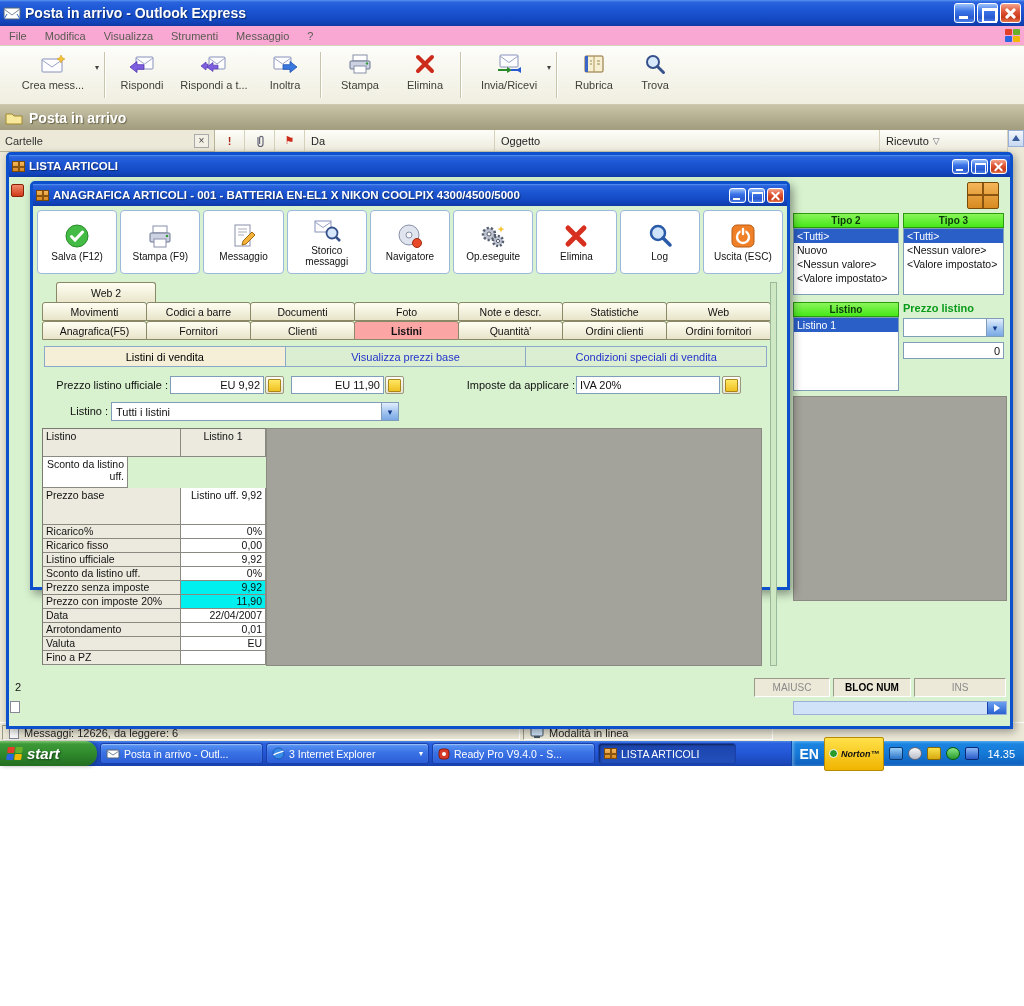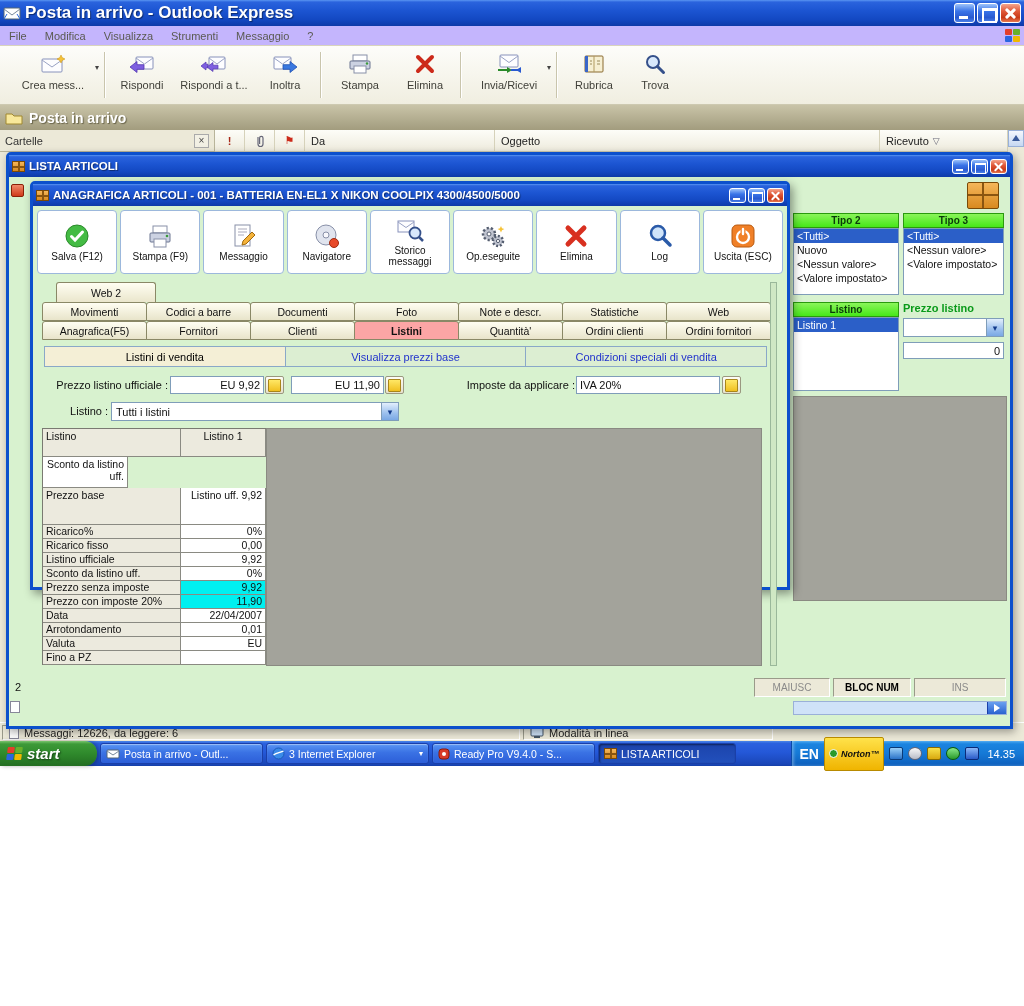--- a/index.html
+++ b/index.html
@@ -18,22 +18,22 @@
 .wbtn.close::before,.wbtn.close::after{content:"";position:absolute;left:3px;top:8px;width:13px;height:3px;background:#fff;border-radius:1px}
 .wbtn.close::before{transform:rotate(45deg)}
 .wbtn.close::after{transform:rotate(-45deg)}
 .wbtn.sm{width:17px;height:15px}
 .wbtn.sm.min::after{left:3px;bottom:2px;width:7px;height:2px}
 .wbtn.sm.max::after{left:3px;top:3px;width:9px;height:8px;border-width:1px;border-top-width:2px}
 .wbtn.sm.close::before,.wbtn.sm.close::after{left:2px;top:6px;width:11px;height:2px}
 
 
 #oe{left:0;top:0;width:1024px;height:741px;background:#ece9d8;z-index:1}
-#oe .titlebar{height:26px;font-size:17px}
-.menubar{left:0;top:26px;width:1024px;height:20px;background:#c4b5fd;border-bottom:1px solid #d8d4bc;display:flex;align-items:center;color:#5a5a52}
+#oe .titlebar{height:26px;font-size:14px}
+.menubar{left:0;top:26px;width:1024px;height:20px;background:#f9a8d4;border-bottom:1px solid #d8d4bc;display:flex;align-items:center;color:#5a5a52}
 .menubar .mi{padding:0 9px}
 .menubar .mlogo{margin-left:auto;margin-right:4px}
 .oe-toolbar{left:0;top:46px;width:1024px;height:59px;background:linear-gradient(#fdfdfa,#f0eee0);border-bottom:1px solid #cdc9b0;display:flex;align-items:flex-start;padding:5px 0 0 6px}
 .tbtn{height:50px;display:flex;flex-direction:column;align-items:center;justify-content:flex-start;gap:4px;padding:2px 6px;color:#3f3f38;font-size:11px;position:relative;white-space:nowrap}
 .tbtn .drop{font-size:8px;color:#444;position:absolute;right:1px;top:12px}
 .tsep{width:2px;height:46px;margin:1px 4px 0;border-left:1px solid #c9c5ac;border-right:1px solid #fff}
 .oe-banner{left:0;top:105px;width:1024px;height:25px;background:linear-gradient(#c9c4a8,#a29c7e);display:flex;align-items:center;gap:6px;padding:0 5px;color:#fff;font-size:14px;font-weight:bold;text-shadow:1px 1px 1px rgba(90,85,60,.8)}
 .folderhdr{left:0;top:130px;width:215px;height:22px;background:#ece9d8;border-right:1px solid #b8b49a;border-bottom:1px solid #b8b49a;display:flex;align-items:center;padding:0 5px;color:#333}
 .folderhdr .x{margin-left:auto;width:15px;height:14px;border:1px solid #aaa;background:#f2f0e4;text-align:center;font-size:10px;color:#444;line-height:12px}
 .colhdrs{left:215px;top:130px;width:793px;height:22px;display:flex;background:linear-gradient(#fdfdf8,#eeebdd);border-bottom:1px solid #cdc9b0}
@@ -418,38 +418,38 @@
           <svg width="26" height="26">
               <rect x="4" y="2" width="15" height="21" fill="#fff" stroke="#8890a8"></rect>
               <path d="M7 6h9M7 9h9M7 12h6" stroke="#aab"></path>
               <path d="M12 18l9-9 3 3-9 9-4 1z" fill="#f5b33a" stroke="#a06a10"></path>
             </svg>
         </span>
         <span>Messaggio</span>
       </div>
       <div class="dbtn">
         <span class="icon">
-          <svg width="26" height="26">
-              <circle cx="12" cy="12" r="10" fill="#e0e4ee" stroke="#8890a8"></circle>
-              <circle cx="12" cy="12" r="3" fill="#f8f8fc" stroke="#8890a8"></circle>
-              <circle cx="20" cy="20" r="4.5" fill="#e84a2a" stroke="#a02a10"></circle>
-            </svg>
-        </span>
-        <span>Navigatore</span>
-      </div>
-      <div class="dbtn">
-        <span class="icon">
           <svg width="28" height="26">
               <rect x="2" y="4" width="16" height="11" fill="#fdfdff" stroke="#8892bb"></rect>
               <path d="M2 5l8 5.5L18 5" fill="none" stroke="#99a2c4"></path>
               <circle cx="19" cy="16" r="5.5" fill="#d8e8fc" stroke="#35508a" stroke-width="1.8"></circle>
               <path d="M23 20l4 4" stroke="#35508a" stroke-width="2.5"></path>
             </svg>
         </span>
         <span>Storico messaggi</span>
+      </div>
+      <div class="dbtn">
+        <span class="icon">
+          <svg width="26" height="26">
+              <circle cx="12" cy="12" r="10" fill="#e0e4ee" stroke="#8890a8"></circle>
+              <circle cx="12" cy="12" r="3" fill="#f8f8fc" stroke="#8890a8"></circle>
+              <circle cx="20" cy="20" r="4.5" fill="#e84a2a" stroke="#a02a10"></circle>
+            </svg>
+        </span>
+        <span>Navigatore</span>
       </div>
       <div class="dbtn">
         <span class="icon">
           <svg width="28" height="26">
               <circle cx="10" cy="11" r="6" fill="#c0c4d0" stroke="#555e70" stroke-width="2.5" stroke-dasharray="2.2 2"></circle>
               <circle cx="10" cy="11" r="2" fill="#fff" stroke="#555e70"></circle>
               <circle cx="19" cy="18" r="5" fill="#c0c4d0" stroke="#555e70" stroke-width="2.5" stroke-dasharray="2 1.8"></circle>
               <circle cx="19" cy="18" r="1.6" fill="#fff" stroke="#555e70"></circle>
               <path d="M22 3l1 2.2L25.4 6l-2.4 1.2L22 9.5 20.9 7.2 18.6 6l2.3-.8z" fill="#f6c33a"></path>
             </svg>

